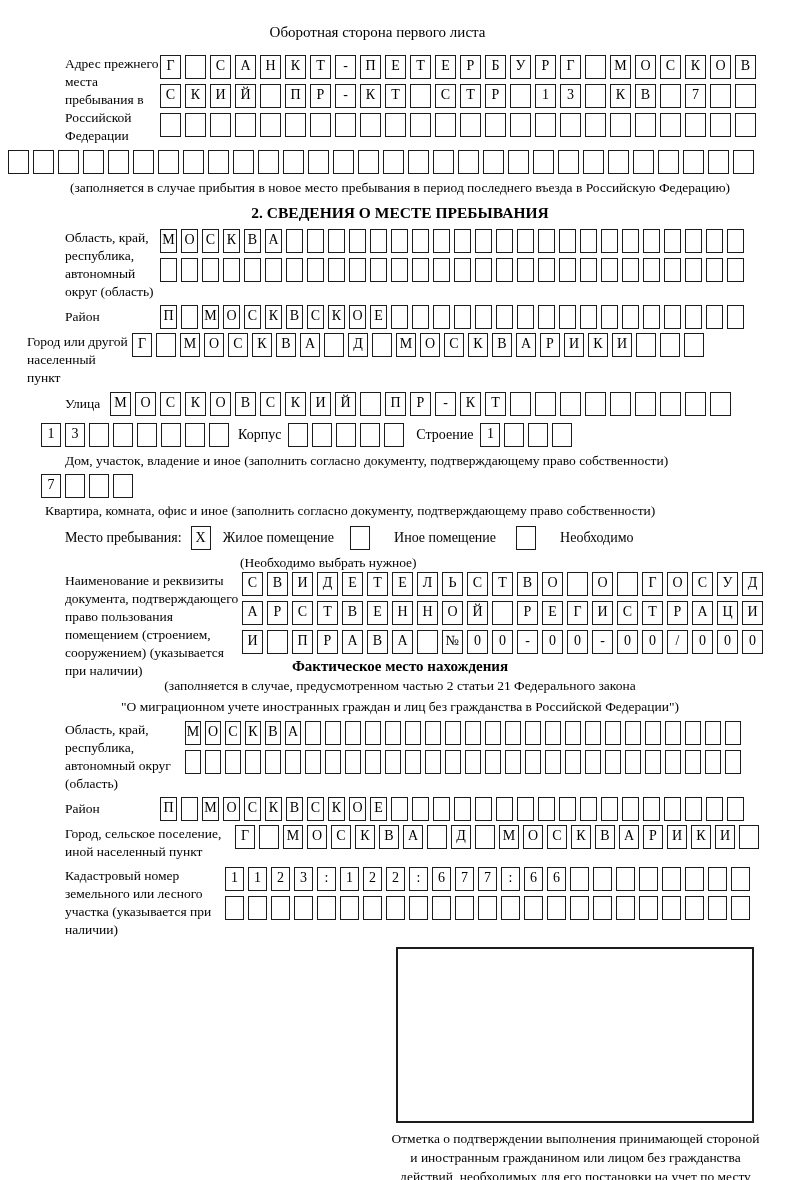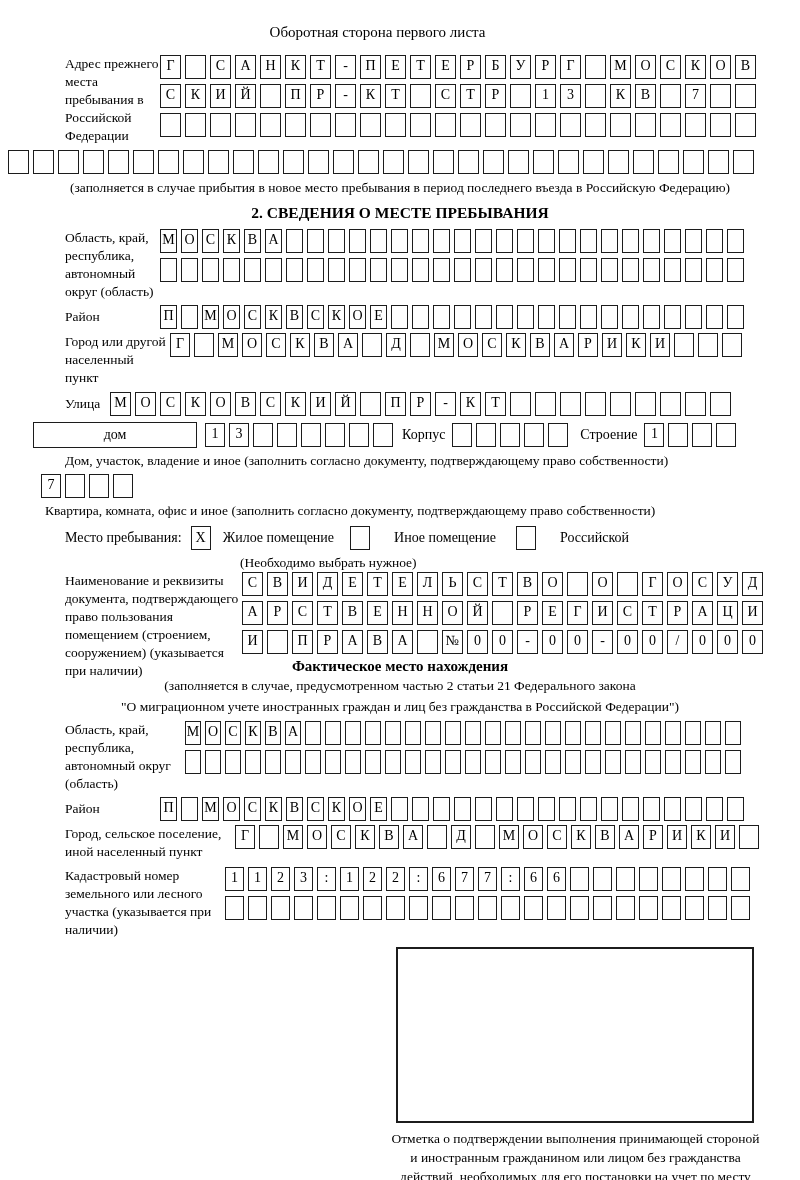--- a/index.html
+++ b/index.html
@@ -264,21 +264,21 @@
         <span class="cell"></span>
         <span class="cell"></span>
         <span class="cell"></span>
         <span class="cell"></span>
         <span class="cell"></span>
         <span class="cell"></span>
         <span class="cell"></span>
       </div>
   </div>
 
-  <div class="frow" style="margin:4px 0 0 65px;">
+  <div class="frow" style="margin:4px 0 0 27px;">
     <div class="lbl" style="width:105px;">Город или другой населенный пункт</div>
     <div class="cells w20">
         <span class="cell">Г</span>
         <span class="cell"></span>
         <span class="cell">М</span>
         <span class="cell">О</span>
         <span class="cell">С</span>
         <span class="cell">К</span>
         <span class="cell">В</span>
         <span class="cell">А</span>
@@ -326,21 +326,20 @@
         <span class="cell"></span>
         <span class="cell"></span>
         <span class="cell"></span>
         <span class="cell"></span>
         <span class="cell"></span>
         <span class="cell"></span>
       </div>
   </div>
 
   <div class="frow" style="margin:6px 0 0 33px; align-items:center;">
-    <div class="widebox" style="width:164px;">дом</div>
     <div class="cells w20" style="margin-left:8px;">
         <span class="cell">1</span>
         <span class="cell">3</span>
         <span class="cell"></span>
         <span class="cell"></span>
         <span class="cell"></span>
         <span class="cell"></span>
         <span class="cell"></span>
         <span class="cell"></span>
       </div>
@@ -372,21 +371,21 @@
   </div>
   <div class="note" style="margin:4px 0 0 45px;">Квартира, комната, офис и иное (заполнить согласно документу, подтверждающему право собственности)</div>
 
   <div class="frow" style="margin:6px 0 0 65px; align-items:center;">
     <div class="inlbl">Место пребывания:</div>
     <div class="chk" style="margin-left:9px;">X</div>
     <div class="inlbl" style="margin-left:12px;">Жилое помещение</div>
     <div class="chk" style="margin-left:16px;"></div>
     <div class="inlbl" style="margin-left:24px;">Иное помещение</div>
     <div class="chk" style="margin-left:20px;"></div>
-    <div class="inlbl" style="margin-left:24px;">Российской</div>
+    <div class="inlbl" style="margin-left:24px;">Необходимо</div>
   </div>
   <div class="note" style="margin:3px 0 0 240px;">(Необходимо выбрать нужное)</div>
 
   <div class="frow" style="margin:1px 0 0 65px;">
     <div class="lbl" style="width:177px;">Наименование и реквизиты документа, подтверждающего право пользования помещением (строением, сооружением) (указывается при наличии)</div>
     <div class="stack">
       <div class="cells w21">
           <span class="cell">С</span>
           <span class="cell">В</span>
           <span class="cell">И</span>

